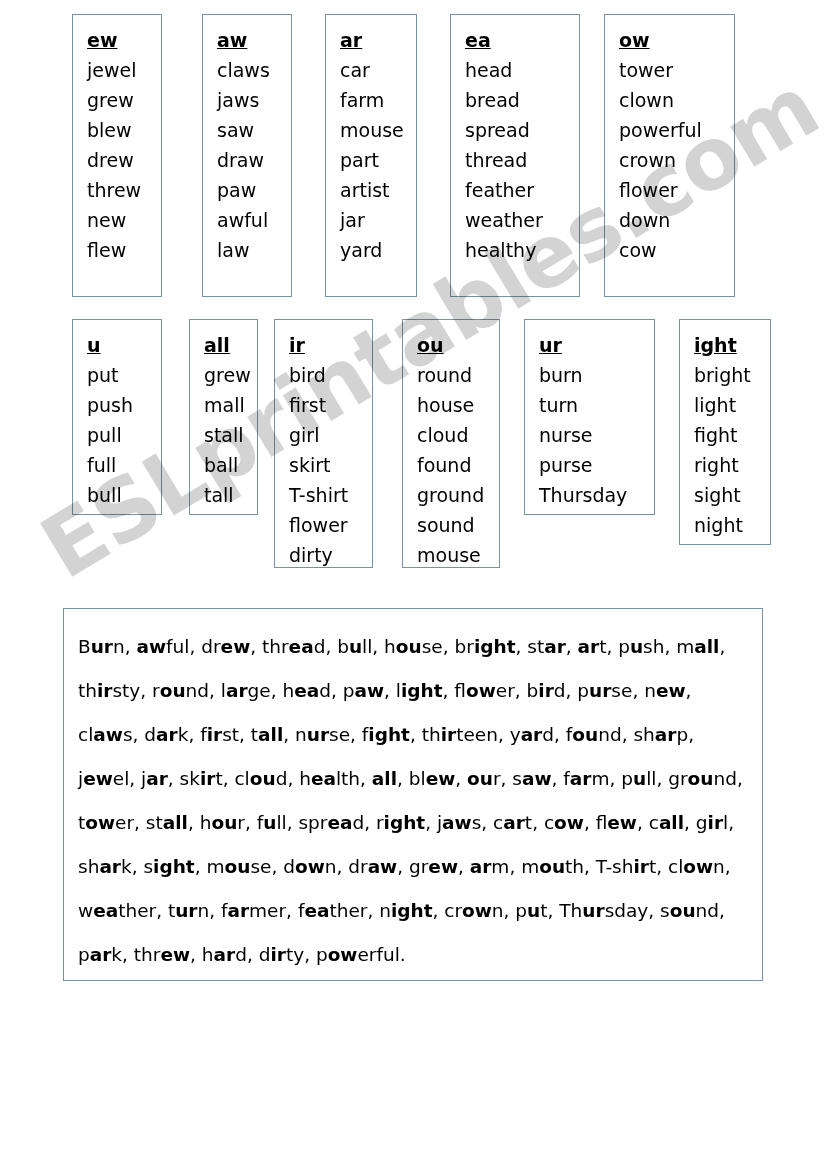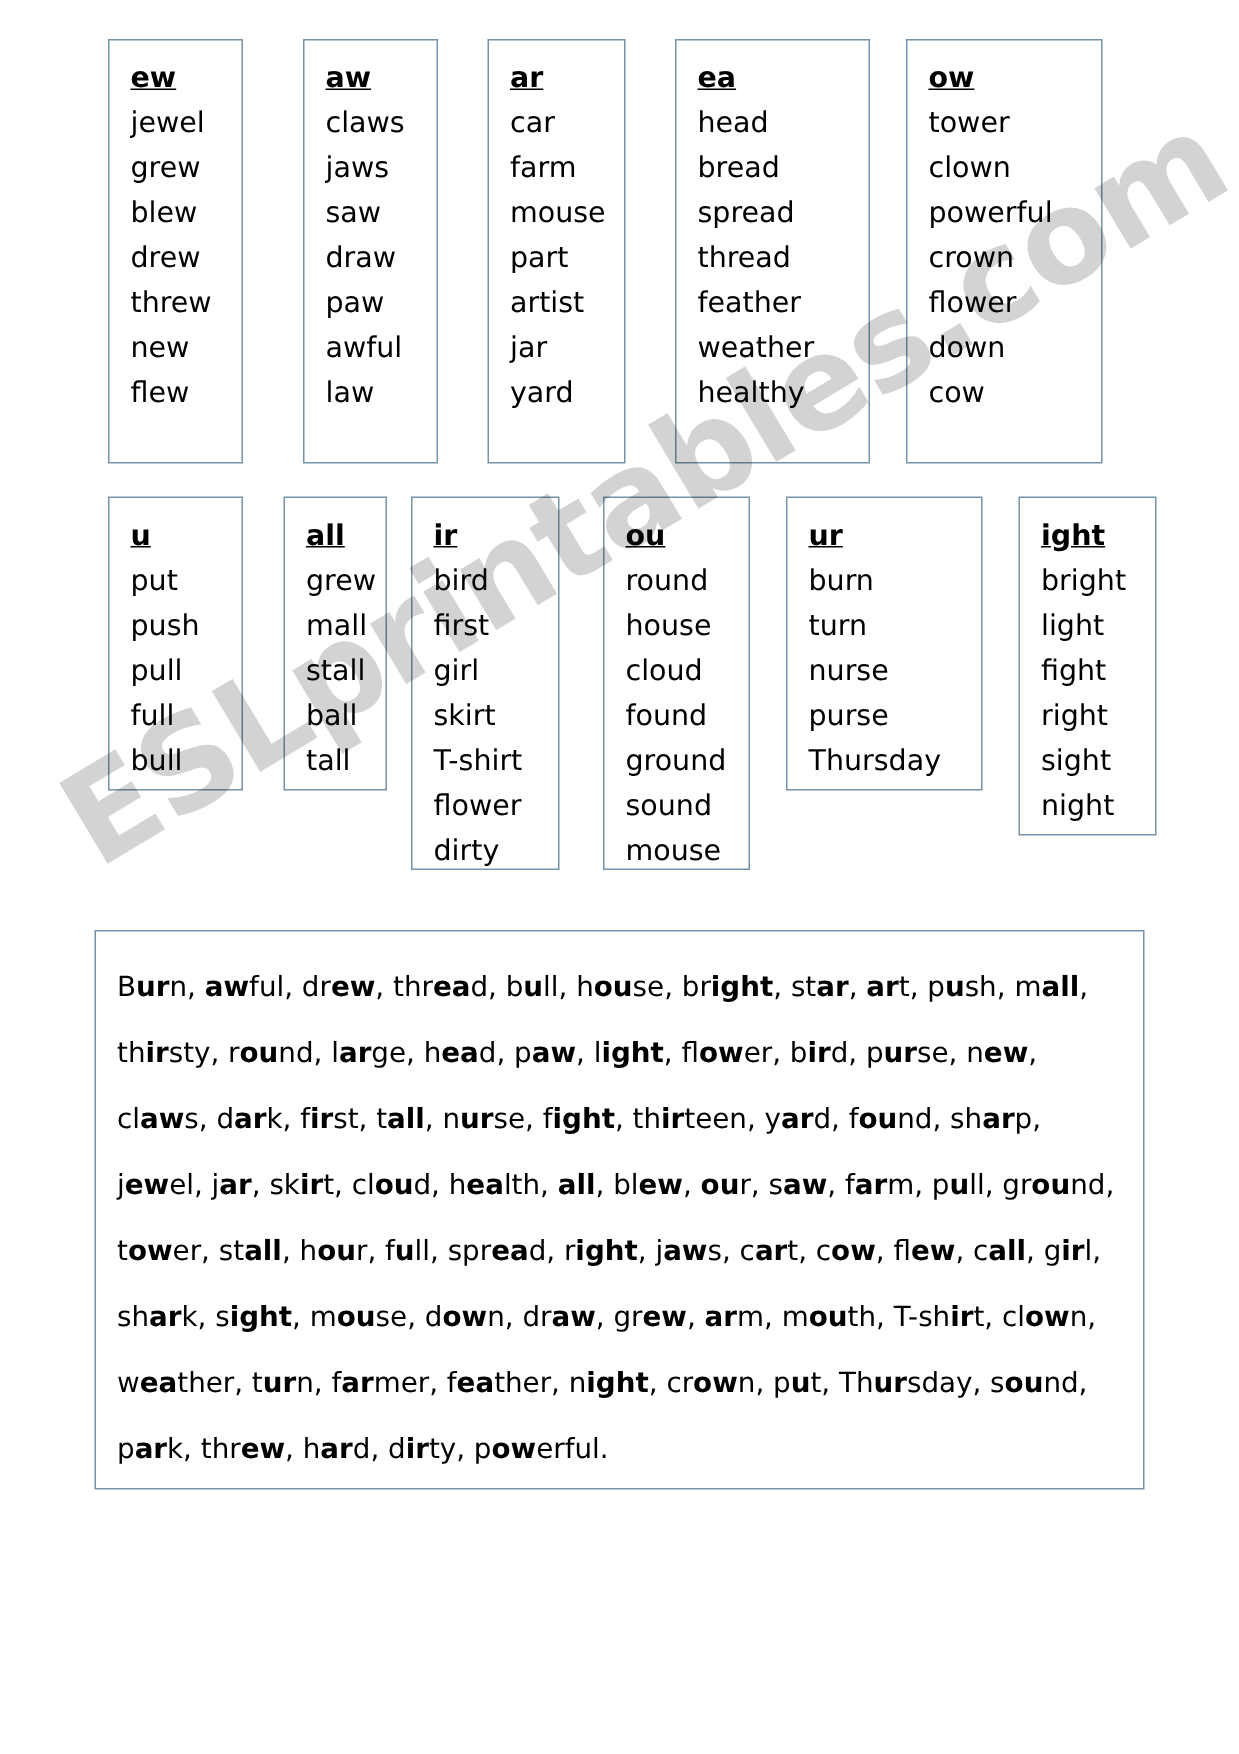--- a/index.html
+++ b/index.html
@@ -40,21 +40,20 @@
     transform: rotate(-31deg);
     transform-origin: 0 50%;
     white-space: nowrap;
   }
 
   
   #page {
     position: absolute;
     inset: 0;
     z-index: 2;
-    margin-top: 12px;
   }
 
   .box {
     position: absolute;
     border: 1px solid #7593a8;
     background: transparent;
     box-sizing: border-box;
     padding: 10px 0 6px 14px;
   }
   .box .head {

